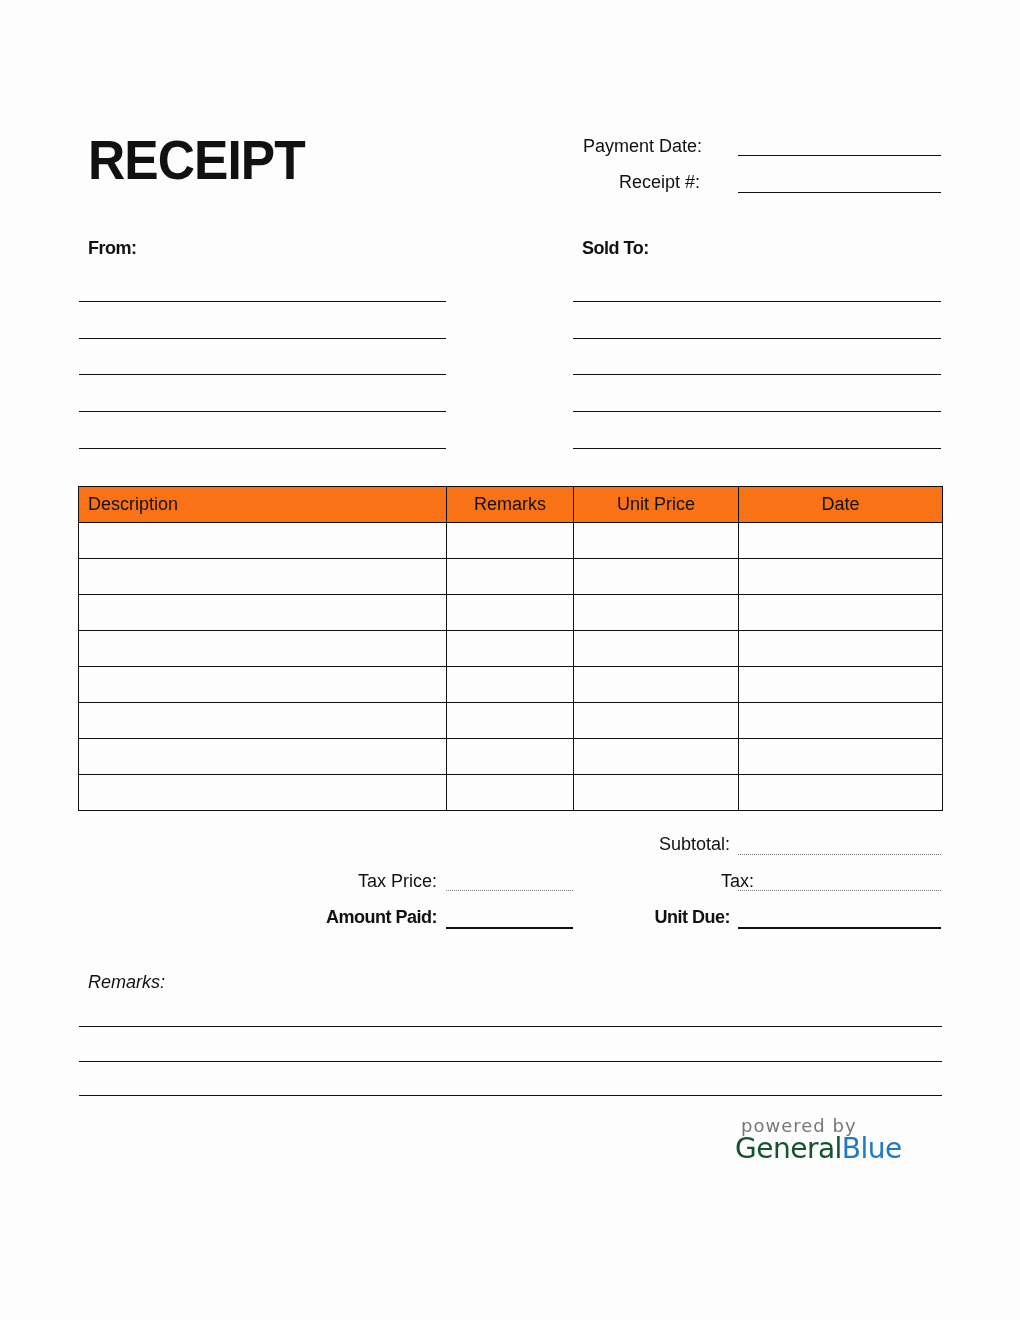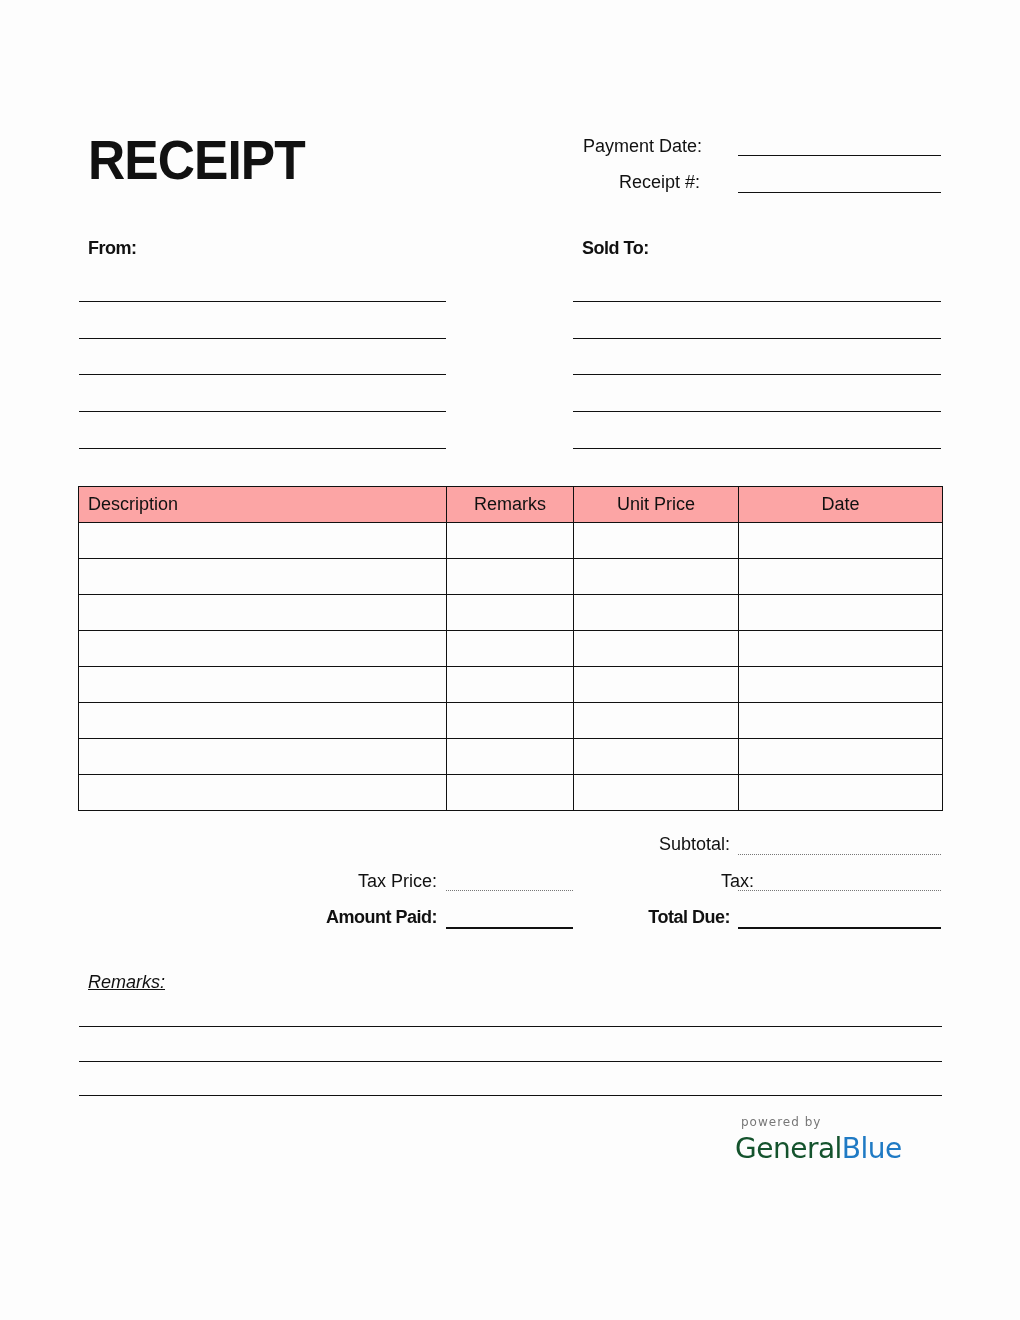--- a/index.html
+++ b/index.html
@@ -19,25 +19,25 @@
   .rule.thick { border-top:2px solid #111; }
   .bold-label { font-size:18px; font-weight:bold; letter-spacing:-0.5px; }
   table.items {
     position:absolute; left:78px; top:486px; width:864px;
     border-collapse:collapse; table-layout:fixed;
   }
   table.items th, table.items td {
     border:1.5px solid #111; height:35px; padding:0; font-weight:normal;
     font-size:18px;
   }
-  table.items th { background:#fca5a5; text-align:center; }
+  table.items th { background:#f97316; text-align:center; }
   table.items th.desc { text-align:left; padding-left:9px; }
   .right { text-align:right; }
-  .remarks { left:88px; top:972px; font-size:18px; font-style:italic;text-decoration:underline; }
-  .powered { left:741px; top:1115px; font-family:"DejaVu Sans", sans-serif; font-size:12px; color:#777; letter-spacing:1px; }
+  .remarks { left:88px; top:972px; font-size:18px; font-style:italic; }
+  .powered { left:741px; top:1115px; font-family:"DejaVu Sans", sans-serif; font-size:18px; color:#777; letter-spacing:1px; }
   .brand { left:735px; top:1132px; font-family:"DejaVu Sans", sans-serif; font-size:28px; letter-spacing:-0.5px; }
   .brand .g { color:#14532d; }
   .brand .b { color:#1f7ac4;margin-top:44px; }
 </style>
 </head>
 <body>
 
 <div class="abs title">RECEIPT</div>
 
 <div class="abs meta-label" style="left:583px;top:135px;">Payment Date:</div>
@@ -130,21 +130,21 @@
 <div class="abs meta-label right" style="left:560px;top:833px;width:170px;">Subtotal:</div>
 <div class="rule dotted" style="left:738px;top:854px;width:203px;"></div>
 
 <div class="abs meta-label right" style="left:270px;top:870px;width:167px;">Tax Price:</div>
 <div class="rule dotted" style="left:446px;top:890px;width:127px;"></div>
 <div class="abs meta-label right" style="left:584px;top:870px;width:170px;">Tax:</div>
 <div class="rule dotted" style="left:738px;top:890px;width:203px;"></div>
 
 <div class="abs bold-label right" style="left:270px;top:907px;width:167px;">Amount Paid:</div>
 <div class="rule thick" style="left:446px;top:927px;width:127px;"></div>
-<div class="abs bold-label right" style="left:560px;top:907px;width:170px;">Total Due:</div>
+<div class="abs bold-label right" style="left:560px;top:907px;width:170px;">Unit Due:</div>
 <div class="rule thick" style="left:738px;top:927px;width:203px;"></div>
 
 <div class="abs remarks">Remarks:</div>
 <div class="rule" style="left:79px;top:1026px;width:863px;"></div>
 <div class="rule" style="left:79px;top:1061px;width:863px;"></div>
 <div class="rule" style="left:79px;top:1095px;width:863px;"></div>
 
 <div class="abs powered">powered by</div>
 <div class="abs brand"><span class="g">General</span><span class="b">Blue</span></div>
 

